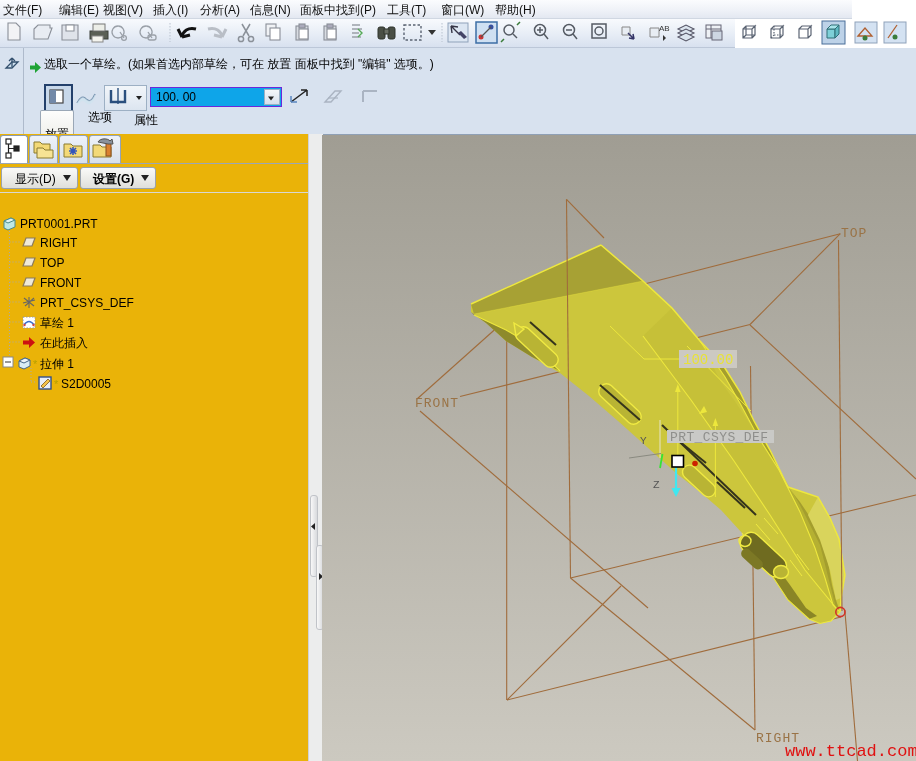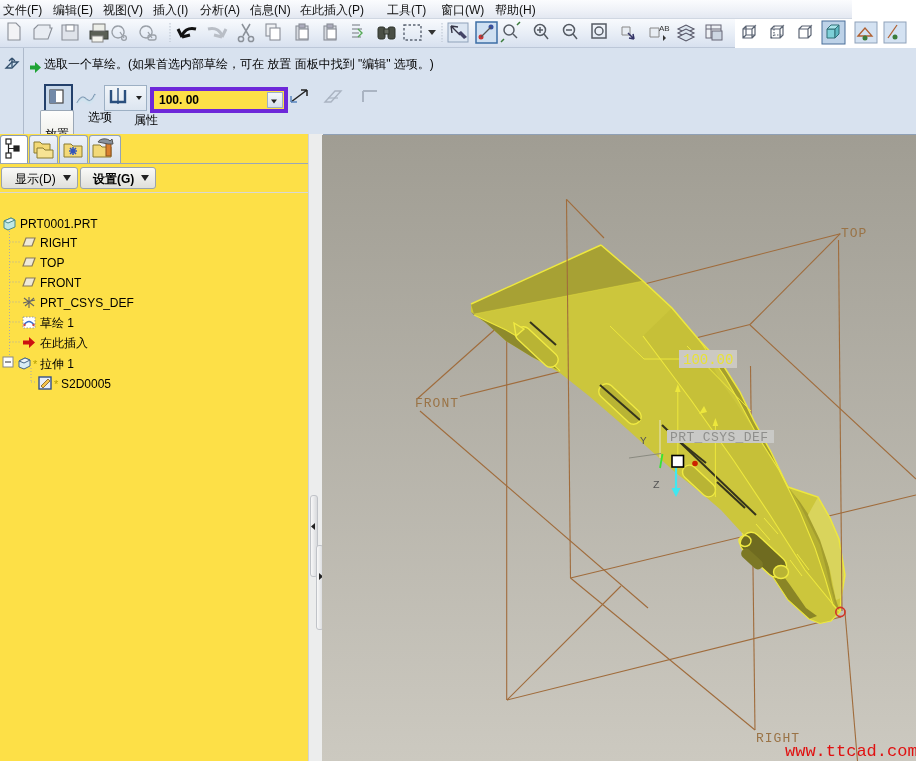--- a/index.html
+++ b/index.html
@@ -14,42 +14,42 @@
   
   #toolbar{left:0;top:19px;width:735px;height:28px;
     background:linear-gradient(#f8fafd,#e7edf6 55%,#d8e1ef);
     border-bottom:1px solid #bcc7d8;}
   
   #dash{left:0;top:48px;width:916px;height:86px;background:#d8e2ef;
     border-bottom:1px solid #8fa0b5;}
   #dash .vsep{position:absolute;left:23px;top:0;width:1px;height:86px;background:#aebacb;}
   #msg{position:absolute;left:44px;top:8px;font-size:12px;color:#000;white-space:nowrap;}
   
-  #panel{left:0;top:134px;width:308px;height:627px;background:#fde047;padding-left:8px;}
+  #panel{left:0;top:134px;width:308px;height:627px;background:#eab308;padding-left:8px;}
   .navtab{position:absolute;top:1px;height:28px;width:27px;
     background:linear-gradient(#eef2f8,#d6dfec);border:1px solid #93a3b8;border-bottom:none;
     border-radius:3px 3px 0 0;}
   
   #split{left:308px;top:134px;width:14px;height:627px;background:#eceded;
     border-left:1px solid #cfd2d6;}
   
   #vp{left:322px;top:135px;width:594px;height:626px;
     background:linear-gradient(#a09d93,#ccc9c0);}
   #scene{position:absolute;left:322px;top:135px;width:594px;height:626px;}
 </style>
 </head>
 <body>
   <div id="menubar" class="abs">
     <span style="left:3px">文件(F)</span>
-    <span style="left:53px">编辑(E)</span>
+    <span style="left:59px">编辑(E)</span>
     <span style="left:103px">视图(V)</span>
     <span style="left:153px">插入(I)</span>
     <span style="left:200px">分析(A)</span>
     <span style="left:250px">信息(N)</span>
-    <span style="left:300px">在此插入(P)</span>
+    <span style="left:300px">面板中找到(P)</span>
     <span style="left:387px">工具(T)</span>
     <span style="left:441px">窗口(W)</span>
     <span style="left:495px">帮助(H)</span>
   </div>
   <div id="toolbar" class="abs">
     <svg width="916" height="27" viewBox="0 0 916 27">
 
       <g stroke="#8a8f98" fill="#f2f3f5" stroke-width="1.1">
         <path d="M8,4 L16,4 L20,8 L20,21 L8,21 Z"></path>
         <path d="M34,10 L38,6 L50,6 L50,9 L52,9 L48,20 L34,20 Z" fill="#e8ecf2"></path>
@@ -200,21 +200,21 @@
       <svg width="28" height="22" viewBox="0 0 28 22">
         <path d="M6,4 L6,16 L20,16 L20,4" fill="none" stroke="#2a4f7e" stroke-width="2.4"></path>
         <path d="M13,2 L13,18" stroke="#2a4f7e" stroke-width="1.4"></path>
       </svg>
     </div>
     <div class="abs" style="left:134px;top:37px;width:12px;height:24px;border:1px solid #9db0c4;border-left:none;background:linear-gradient(#f2f6fa,#dce5f0);">
       <svg width="10" height="22" viewBox="0 0 10 22">
         <path d="M2,10 L8,10 L5,14 Z" fill="#222"></path>
       </svg>
     </div>
-    <div class="abs" style="left:150px;top:39px;width:130px;height:18px;background:#fde047;border:4px solid #6d28d9;font-weight:bold;">
+    <div class="abs" style="left:150px;top:39px;width:130px;height:18px;background:#0ea5e9;border:1px solid #6d28d9;">
       <span style="position:absolute;left:5px;top:2px;font-size:12px;">100. 00</span>
       <div class="abs" style="right:1px;top:1px;width:14px;height:14px;background:linear-gradient(#f4f7fa,#d7e0ec);border:1px solid #9db0c4;">
         <svg width="12" height="12" viewBox="0 0 12 12">
           <path d="M3,4.5 L9,4.5 L6,8.5 Z" fill="#222"></path>
         </svg>
       </div>
     </div>
     <svg class="abs" style="left:289px;top:40px" width="22" height="18" viewBox="0 0 22 18">
       <path d="M2,14 L18,2 M18,2 L12,2 M18,2 L18,8" stroke="#222" stroke-width="1.5" fill="none"></path>
       <path d="M2,14 L8,14 M2,14 L2,8" stroke="#5a86c0" stroke-width="1.5" fill="none"></path>

